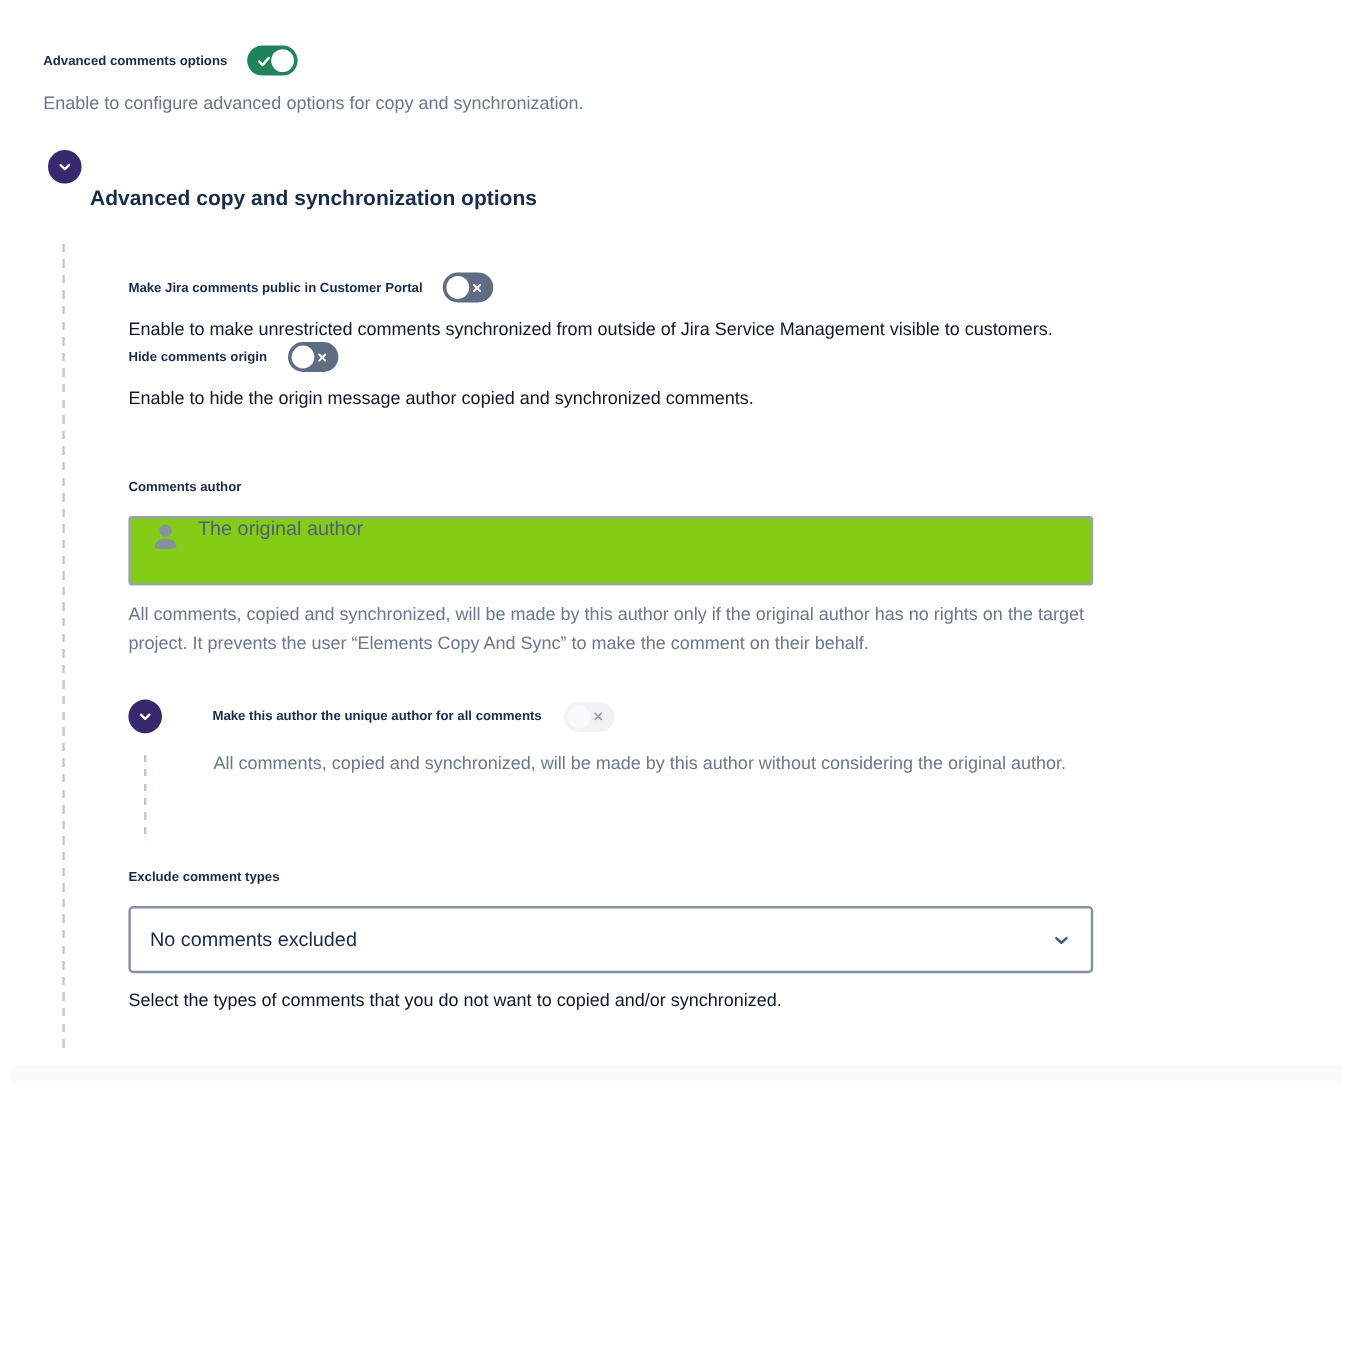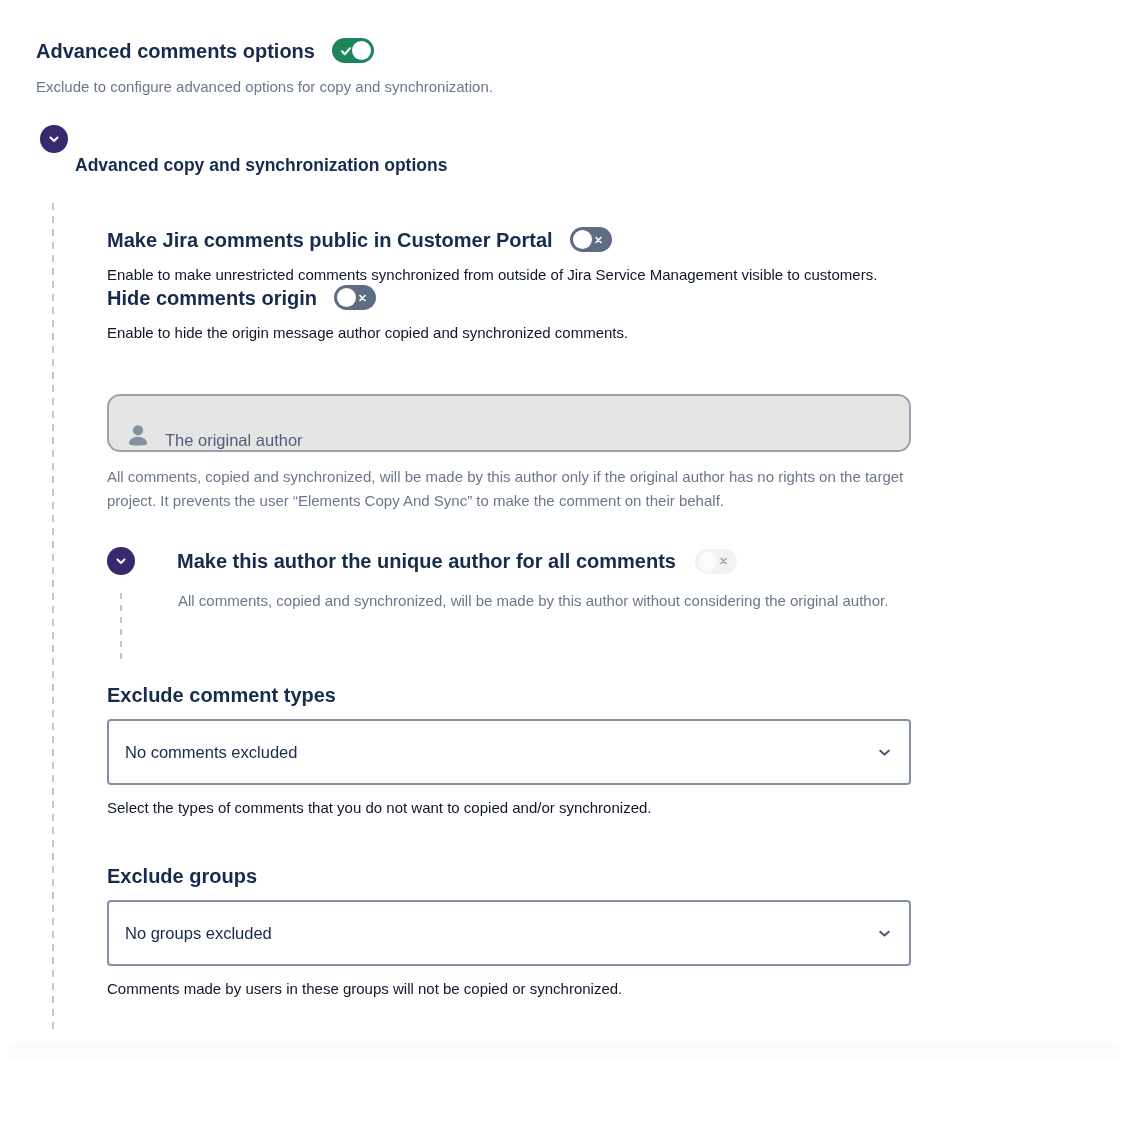--- a/index.html
+++ b/index.html
@@ -7,21 +7,21 @@
   body {
     width:1128px; min-height:1122px;
     font-family:"Liberation Sans", sans-serif;
     color:#172B4D;
     position:relative;
   }
   .page { padding:38px 36px 0 36px; }
 
   
   .row { display:flex; align-items:center; }
-  .h-label { font-size:20px; font-weight:700; color:#172B4D; line-height:24px; }
+  .h-label { font-size:11px; font-weight:700; color:#172B4D; line-height:24px; }
   .helper { font-size:15px; color:#6B778C; line-height:20px; margin-top:14px; }
   .field-helper { font-size:15px; color:#0f172a; line-height:20px; margin-top:13px; }
   .para { font-size:15px; color:#6B778C; line-height:24px; margin-top:13px; max-width:805px; }
 
   
   .toggle {
     position:relative; display:inline-block;
     width:42px; height:25px; border-radius:14px;
     border:none; cursor:pointer; flex:none;
   }
@@ -63,41 +63,41 @@
     content:""; position:absolute; left:0; top:0; bottom:0; width:2px;
     background:repeating-linear-gradient(to bottom, #C1C7D0 0 7px, transparent 7px 13px);
   }
   .toggle-row .h-label { margin-right:17px; }
   .block-2 { }
   .block-3 { margin-top:51px; }
 
   
   .author-field {
     margin-top:12px; width:804px; height:58px;
-    background:#e5e5e5; border:2px solid #99A3B0; border-radius:13px;
-    display:flex; align-items:flex-end; padding:0 14px; cursor:pointer;
+    background:#84cc16; border:2px solid #99A3B0; border-radius:3px;
+    display:flex; align-items:flex-start; padding:0 14px; cursor:pointer;
   }
   .author-field .value { font-size:16.5px; color:#505F79; margin-left:12px; }
 
   
   .sub-section { position:relative; margin-top:34px; }
   .sub-section::before {
     content:""; position:absolute; left:13px; top:46px; height:72px; width:2px;
     background:repeating-linear-gradient(to bottom, #C1C7D0 0 6px, transparent 6px 12px);
   }
   .sub-row { display:flex; align-items:center; }
   .sub-row .chev-circle { margin-left:0; }
   .sub-row .h-label { margin-left:42px; margin-right:19px; }
   .sub-desc { font-size:15px; color:#6B778C; line-height:24px; margin:14px 0 0 71px; max-width:790px; }
 
   
   .block-4 { margin-top:70px; }
   .block-5 { margin-top:46px; }
   .select {
-    margin-top:12px; width:804px; height:66px;
+    margin-top:12px; width:804px; height:56px;
     background:#ffffff; border:2px solid #8590A2; border-radius:4px;
     display:flex; align-items:center; justify-content:space-between;
     padding:0 16px; cursor:pointer;
   }
   .select .value { font-size:16.5px; color:#172B4D; }
   .select .chev { display:flex; align-items:center; }
 
   
   .bottom-band {
     margin:10px 9px 18px 9px; height:16px;
@@ -114,21 +114,21 @@
     <span class="h-label" style="margin-right:17px;">Advanced comments options</span>
     <button class="toggle on" aria-checked="true">
       <span class="glyph">
         <svg width="12" height="12" viewBox="0 0 24 24">
             <path d="M4 12.5 L9.5 18.5 L20 6.5" stroke="#ffffff" stroke-width="4" fill="none" stroke-linecap="round" stroke-linejoin="round"></path>
           </svg>
       </span>
       <span class="knob"></span>
     </button>
   </div>
-  <p class="helper">Exclude to configure advanced options for copy and synchronization.</p>
+  <p class="helper">Enable to configure advanced options for copy and synchronization.</p>
 
   <div class="section-header">
     <button class="chev-circle">
       <span class="icon-flex">
         <svg width="14" height="14" viewBox="0 0 24 24">
             <path d="M6 9.5 L12 15.5 L18 9.5" stroke="#ffffff" stroke-width="3.4" fill="none" stroke-linecap="round" stroke-linejoin="round"></path>
           </svg>
       </span>
     </button>
     <span class="h-label">Advanced copy and synchronization options</span>
@@ -160,20 +160,21 @@
             <svg width="11" height="11" viewBox="0 0 24 24">
                 <path d="M6.5 6.5 L17.5 17.5 M17.5 6.5 L6.5 17.5" stroke="#ffffff" stroke-width="3.6" stroke-linecap="round"></path>
               </svg>
           </span>
         </button>
       </div>
       <p class="field-helper">Enable to hide the origin message author copied and synchronized comments.</p>
     </div>
 
     <div class="block-3">
+      <div class="h-label">Comments author</div>
       <div class="author-field">
         <span class="icon-flex">
           <svg width="30" height="30" viewBox="0 0 24 24">
             <circle cx="12" cy="8.2" r="4.1" fill="#8590A2"></circle>
             <path d="M12 13.4c-4.3 0-7.2 2.4-7.2 5.4v0.8c0 0 3 0.9 7.2 0.9s7.2-0.9 7.2-0.9v-0.8c0-3-2.9-5.4-7.2-5.4z" fill="#8590A2"></path>
           </svg>
         </span>
         <span class="value">The original author</span>
       </div>
       <p class="para">All comments, copied and synchronized, will be made by this author only if the original author has no rights on the target project. It prevents the user “Elements Copy And Sync” to make the comment on their behalf.</p>
@@ -207,29 +208,17 @@
         <span class="value">No comments excluded</span>
         <span class="chev">
           <svg width="17" height="17" viewBox="0 0 24 24">
               <path d="M6 9.5 L12 15 L18 9.5" stroke="#44546F" stroke-width="2.8" fill="none" stroke-linecap="round" stroke-linejoin="round"></path>
             </svg>
         </span>
       </div>
       <p class="field-helper">Select the types of comments that you do not want to copied and/or synchronized.</p>
     </div>
 
-    <div class="block-5">
-      <div class="h-label">Exclude groups</div>
-      <div class="select">
-        <span class="value">No groups excluded</span>
-        <span class="chev">
-          <svg width="17" height="17" viewBox="0 0 24 24">
-              <path d="M6 9.5 L12 15 L18 9.5" stroke="#44546F" stroke-width="2.8" fill="none" stroke-linecap="round" stroke-linejoin="round"></path>
-            </svg>
-        </span>
-      </div>
-      <p class="field-helper">Comments made by users in these groups will not be copied or synchronized.</p>
-    </div>
 
   </div>
 </div>
 
 <div class="bottom-band"></div>
 
 </body></html>

